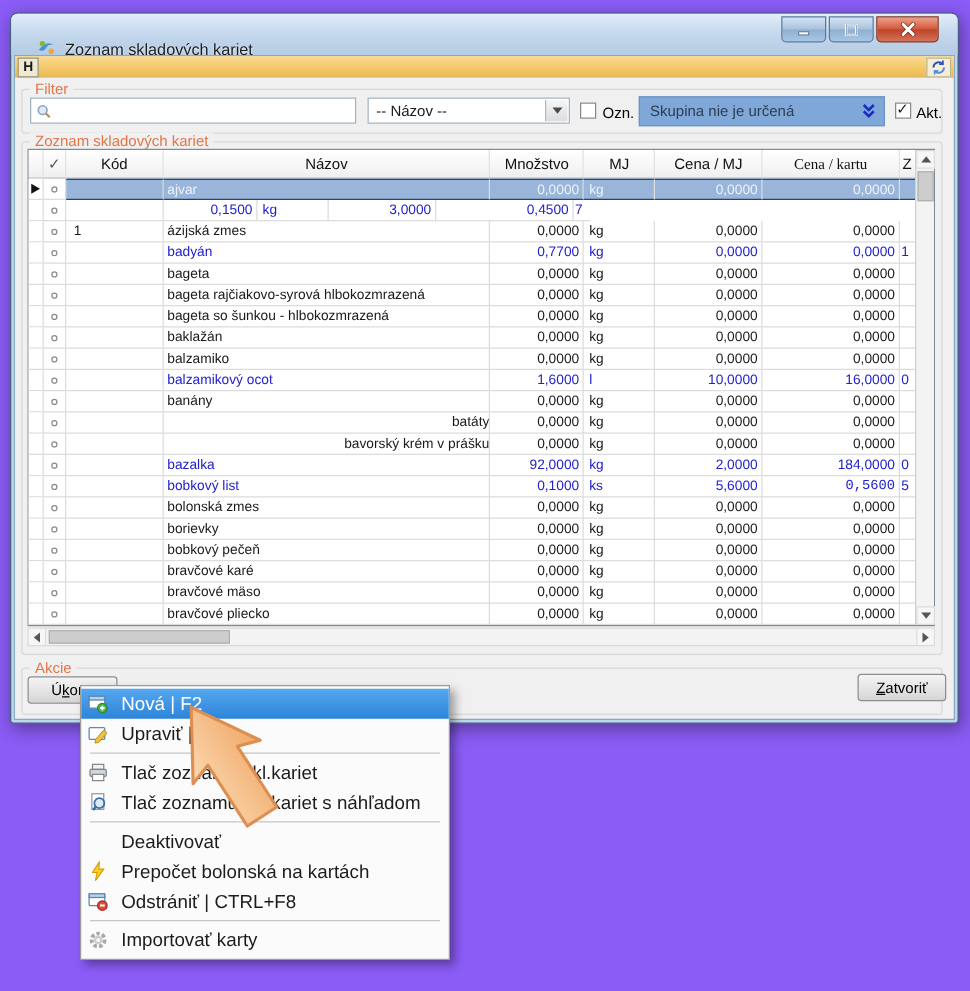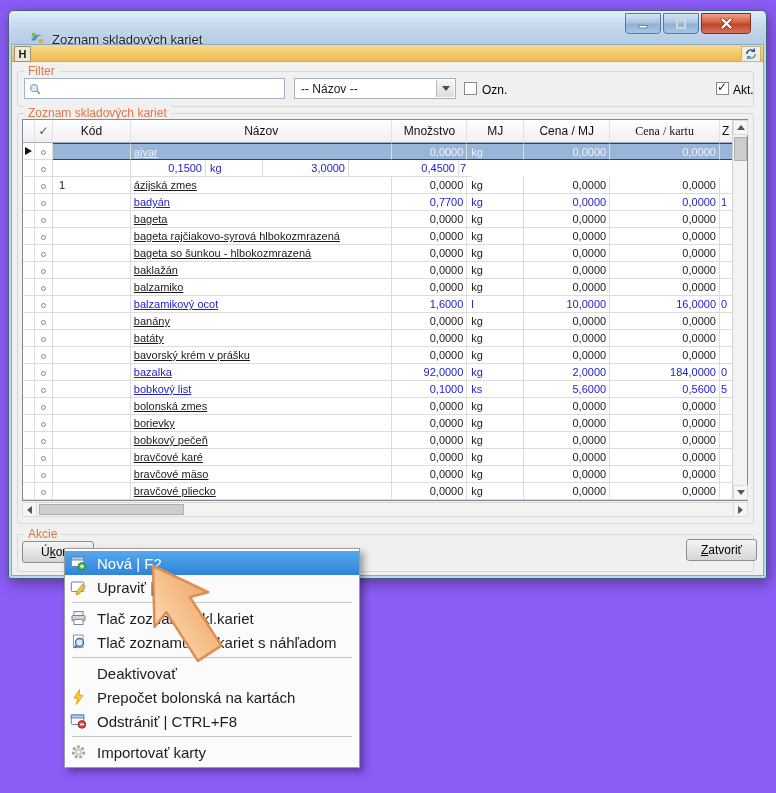--- a/index.html
+++ b/index.html
@@ -69,21 +69,21 @@
               background:linear-gradient(#ffffff,#efefef); border-bottom:1px solid #a9b2bc; }
   .g-hcell { height:100%; border-right:1px solid #e2e2e2; display:flex; align-items:center;
              justify-content:center; font-size:12px; color:#111; overflow:hidden; white-space:nowrap; }
   .g-rows { position:absolute; left:0; top:23px; width:710px; }
   .g-row { display:flex; height:17px; background:#fff; }
   .g-cell { height:17px; line-height:16px; border-right:1px solid #dcdcdc; border-bottom:1px solid #dcdcdc;
             font-size:11px; overflow:hidden; white-space:nowrap; }
   .c-ind { position:relative; background:#fff !important; }
   .c-num { text-align:right; padding-right:3px; }
   .c-mj { padding-left:4px; }
-  .c-nazov { padding-left:3px;text-decoration:underline; }
+  .c-nazov { padding-left:3px; }
   .c-kod { padding-left:6px; }
   .c-z { padding-left:1px; }
   .g-row.blue .g-cell { color:#2222cc; }
   .g-row.selected .g-cell:not(.c-ind):not(.c-chk) { background:#9ab5da; color:#eef2f8;
             border-top:1px solid #24466e; border-bottom:1px solid #24466e; }
   .dot { display:inline-block; width:5px; height:5px; border:1px solid #8a8a8a; border-radius:50%;
          margin:5px 0 0 6px; }
   .row-arrow { position:absolute; left:2px; top:4px; width:0; height:0;
          border-top:4px solid transparent; border-bottom:4px solid transparent; border-left:7px solid #111; }
 
@@ -175,20 +175,26 @@
   <div class="select-box">
     <span class="select-text">-- Názov --</span>
     <div class="select-btn">
       <span class="tri-down"></span>
     </div>
   </div>
 
   <div class="checkbox" style="left:464px; top:82px;"></div>
   <span class="cb-label" style="left:482px; top:83px;">Ozn.</span>
 
+  <div class="group-picker">
+    <span class="gp-text">Skupina nie je určená</span>
+    <svg width="12" height="14" viewBox="0 0 12 14">
+      <path d="M2 2l4 4 4-4M2 7l4 4 4-4" fill="none" stroke="#1b2bc0" stroke-width="2"></path>
+    </svg>
+  </div>
 
   <div class="checkbox" style="left:716px; top:82px;">
     <span class="check-glyph">✓</span>
   </div>
   <span class="cb-label" style="left:733px; top:83px;">Akt.</span>
 
   <div class="groupbox" style="left:17px; top:113px; width:737px; height:411px;"></div>
   <span class="group-label" style="left:24px; top:106px;">Zoznam skladových kariet</span>
 
   <div class="grid">
@@ -323,32 +329,32 @@
           <div class="g-cell c-num c-mnozstvo" style="width: 75px;">0,0000</div>
           <div class="g-cell c-mj" style="width: 57px;">kg</div>
           <div class="g-cell c-num c-cena-mj" style="width: 86px;">0,0000</div>
           <div class="g-cell c-num c-cena-kartu" style="width: 110px;">0,0000</div>
           <div class="g-cell c-z" style="width: 13px; border-right: none;"></div>
         </div>
         <div class="g-row">
           <div class="g-cell c-ind" style="width: 12px;"></div>
           <div class="g-cell c-chk" style="width: 18px;"><span class="dot"></span></div>
           <div class="g-cell c-kod" style="width: 78px;"></div>
-          <div class="g-cell c-nazov" style="width: 262px;">batáty</div>
-          <div class="g-cell c-num c-mnozstvo" style="width: 75px;">0,0000</div>
-          <div class="g-cell c-mj" style="width: 57px;">kg</div>
-          <div class="g-cell c-num c-cena-mj" style="width: 86px;">0,0000</div>
-          <div class="g-cell c-num c-cena-kartu" style="width: 110px;">0,0000</div>
-          <div class="g-cell c-z" style="width: 13px; border-right: none;"></div>
-        </div>
-        <div class="g-row">
-          <div class="g-cell c-ind" style="width: 12px;"></div>
-          <div class="g-cell c-chk" style="width: 18px;"><span class="dot"></span></div>
-          <div class="g-cell c-kod" style="width: 78px;"></div>
-          <div class="g-cell c-nazov" style="width: 262px;">bavorský krém v prášku</div>
+          <div class="g-cell c-nazov" style="width: 262px; text-align: right;">batáty</div>
+          <div class="g-cell c-num c-mnozstvo" style="width: 75px;">0,0000</div>
+          <div class="g-cell c-mj" style="width: 57px;">kg</div>
+          <div class="g-cell c-num c-cena-mj" style="width: 86px;">0,0000</div>
+          <div class="g-cell c-num c-cena-kartu" style="width: 110px;">0,0000</div>
+          <div class="g-cell c-z" style="width: 13px; border-right: none;"></div>
+        </div>
+        <div class="g-row">
+          <div class="g-cell c-ind" style="width: 12px;"></div>
+          <div class="g-cell c-chk" style="width: 18px;"><span class="dot"></span></div>
+          <div class="g-cell c-kod" style="width: 78px;"></div>
+          <div class="g-cell c-nazov" style="width: 262px; text-align: right;">bavorský krém v prášku</div>
           <div class="g-cell c-num c-mnozstvo" style="width: 75px;">0,0000</div>
           <div class="g-cell c-mj" style="width: 57px;">kg</div>
           <div class="g-cell c-num c-cena-mj" style="width: 86px;">0,0000</div>
           <div class="g-cell c-num c-cena-kartu" style="width: 110px;">0,0000</div>
           <div class="g-cell c-z" style="width: 13px; border-right: none;"></div>
         </div>
         <div class="g-row blue">
           <div class="g-cell c-ind" style="width: 12px;"></div>
           <div class="g-cell c-chk" style="width: 18px;"><span class="dot"></span></div>
           <div class="g-cell c-kod" style="width: 78px;"></div>
@@ -360,21 +366,21 @@
           <div class="g-cell c-z" style="width: 13px; border-right: none;">0</div>
         </div>
         <div class="g-row blue">
           <div class="g-cell c-ind" style="width: 12px;"></div>
           <div class="g-cell c-chk" style="width: 18px;"><span class="dot"></span></div>
           <div class="g-cell c-kod" style="width: 78px;"></div>
           <div class="g-cell c-nazov" style="width: 262px;">bobkový list</div>
           <div class="g-cell c-num c-mnozstvo" style="width: 75px;">0,1000</div>
           <div class="g-cell c-mj" style="width: 57px;">ks</div>
           <div class="g-cell c-num c-cena-mj" style="width: 86px;">5,6000</div>
-          <div class="g-cell c-num c-cena-kartu" style="width: 110px;">0,5600</div>
+          <div class="g-cell c-num c-cena-kartu" style="width: 110px; font-family: Liberation Mono, monospace;">0,5600</div>
           <div class="g-cell c-z" style="width: 13px; border-right: none;">5</div>
         </div>
         <div class="g-row">
           <div class="g-cell c-ind" style="width: 12px;"></div>
           <div class="g-cell c-chk" style="width: 18px;"><span class="dot"></span></div>
           <div class="g-cell c-kod" style="width: 78px;"></div>
           <div class="g-cell c-nazov" style="width: 262px;">bolonská zmes</div>
           <div class="g-cell c-num c-mnozstvo" style="width: 75px;">0,0000</div>
           <div class="g-cell c-mj" style="width: 57px;">kg</div>
           <div class="g-cell c-num c-cena-mj" style="width: 86px;">0,0000</div>

